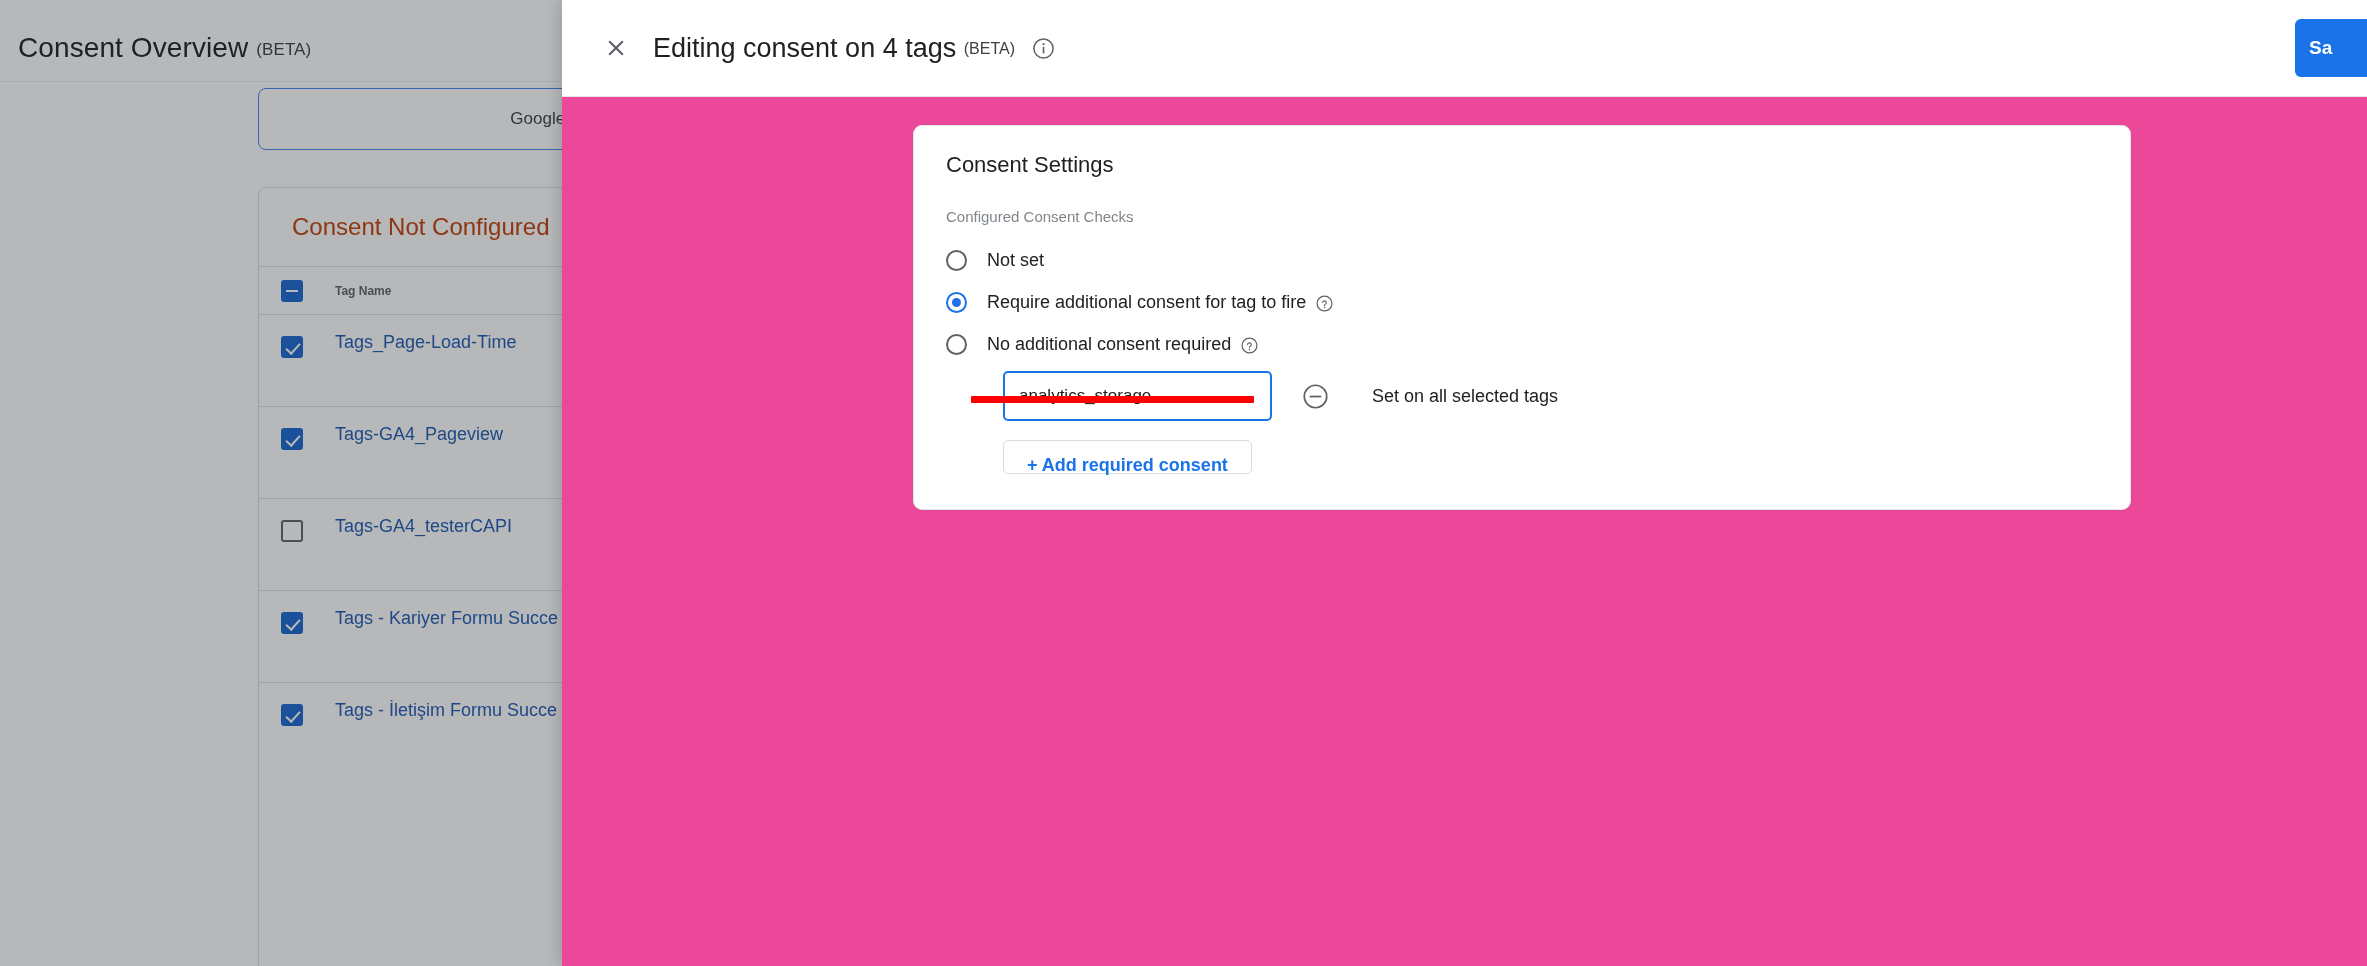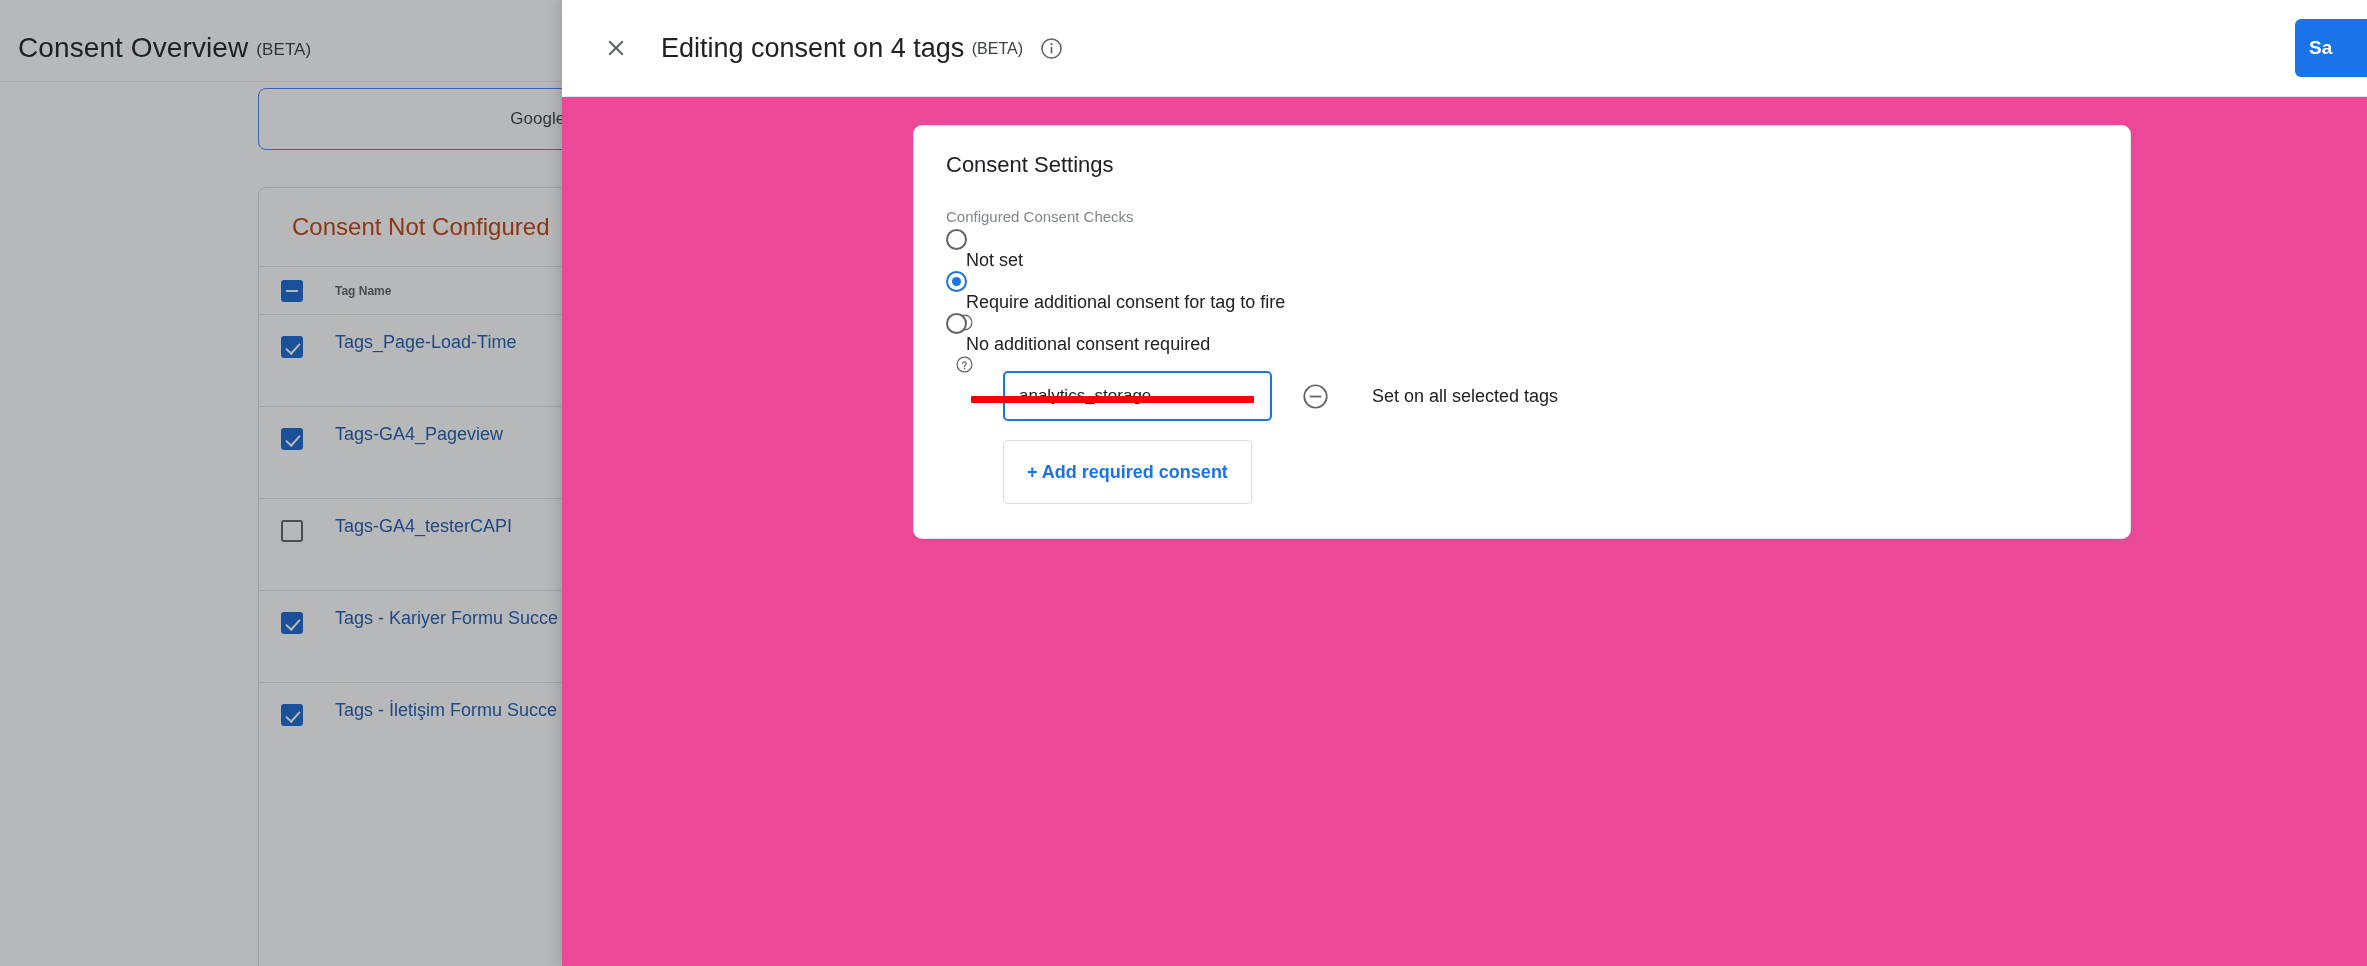--- a/index.html
+++ b/index.html
@@ -128,21 +128,21 @@
     border-bottom: 1px solid #e3e5e8;
     display: flex; align-items: center;
   }
   #close-btn {
     width: 42px; height: 42px; margin-left: 33px;
     display: flex; align-items: center; justify-content: center;
     border-radius: 50%; cursor: pointer; flex: none;
   }
   #close-btn svg { display: block; }
   #modal-title {
-    margin-left: 24px;
+    margin-left: 16px;
     font-size: 27px; color: #202124; white-space: nowrap; text-align: center;
   }
   #modal-title .beta { font-size: 16px; color: #3c4043; vertical-align: 3px; }
   #info-icon { margin-left: 16px; display: flex; align-items: center; cursor: pointer; }
   #save-btn {
     position: absolute; right: -18px; top: 19px;
     height: 58px; width: 90px;
     background: #1a73e8; color: #ffffff;
     border: none; border-radius: 6px;
     font-size: 19px; font-family: inherit;
@@ -168,22 +168,22 @@
     padding: 26px 32px 34px 32px;
   }
   #settings-title {
     font-size: 22px; color: #202124;
     margin-bottom: 30px;
   }
   #group-label {
     font-size: 15px; color: #80868b; margin-bottom: 4px;
   }
   .radio-row {
-    display: flex; align-items: flex-start;
-    height: 42px; cursor: pointer; flex-direction: column;
+    display: flex; align-items: flex-end;
+    height: 42px; cursor: pointer;
   }
   .radio {
     width: 21px; height: 21px; border-radius: 50%;
     border: 2px solid #5f6368; background: #fff;
     flex: none; position: relative;
   }
   .radio.on { border-color: #1a73e8; }
   .radio.on::after {
     content: ""; position: absolute;
     left: 4px; top: 4px; width: 9px; height: 9px;
@@ -211,21 +211,21 @@
     margin-left: 28px; width: 30px; height: 30px;
     display: flex; align-items: center; justify-content: center;
     cursor: pointer; flex: none;
   }
   #set-all-label {
     margin-left: 42px; font-size: 18px; color: #202124;
     white-space: nowrap;
   }
   #add-consent-btn {
     margin-top: 19px; margin-left: 57px;
-    height: 64px; padding: 14px 23px;
+    height: 34px; padding: 14px 23px;
     background: #ffffff; border: 1px solid #dadce0;
     border-radius: 5px;
     color: #1a73e8; font-size: 18px; font-weight: bold;
     font-family: inherit; cursor: pointer;
   }
 
   
   #red-underline {
     position: absolute;
     left: 409px; top: 299px;

